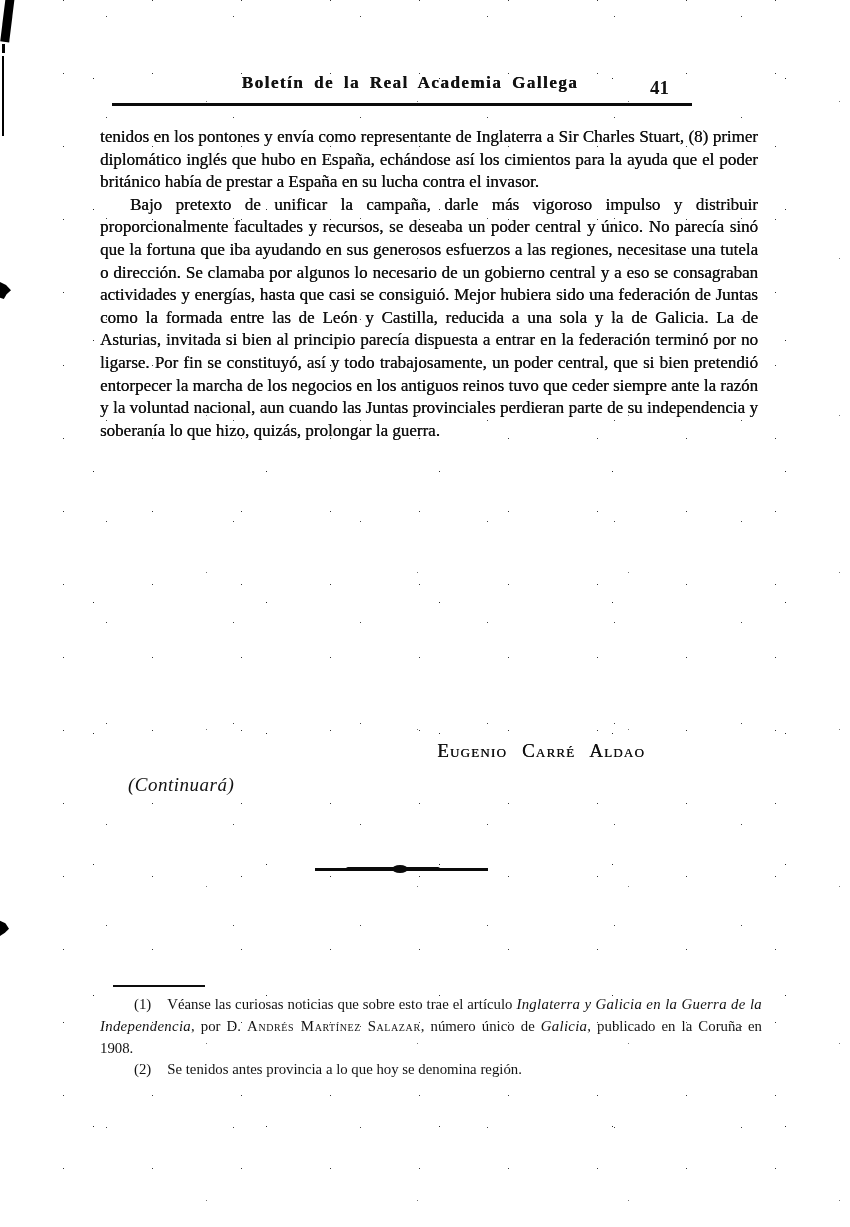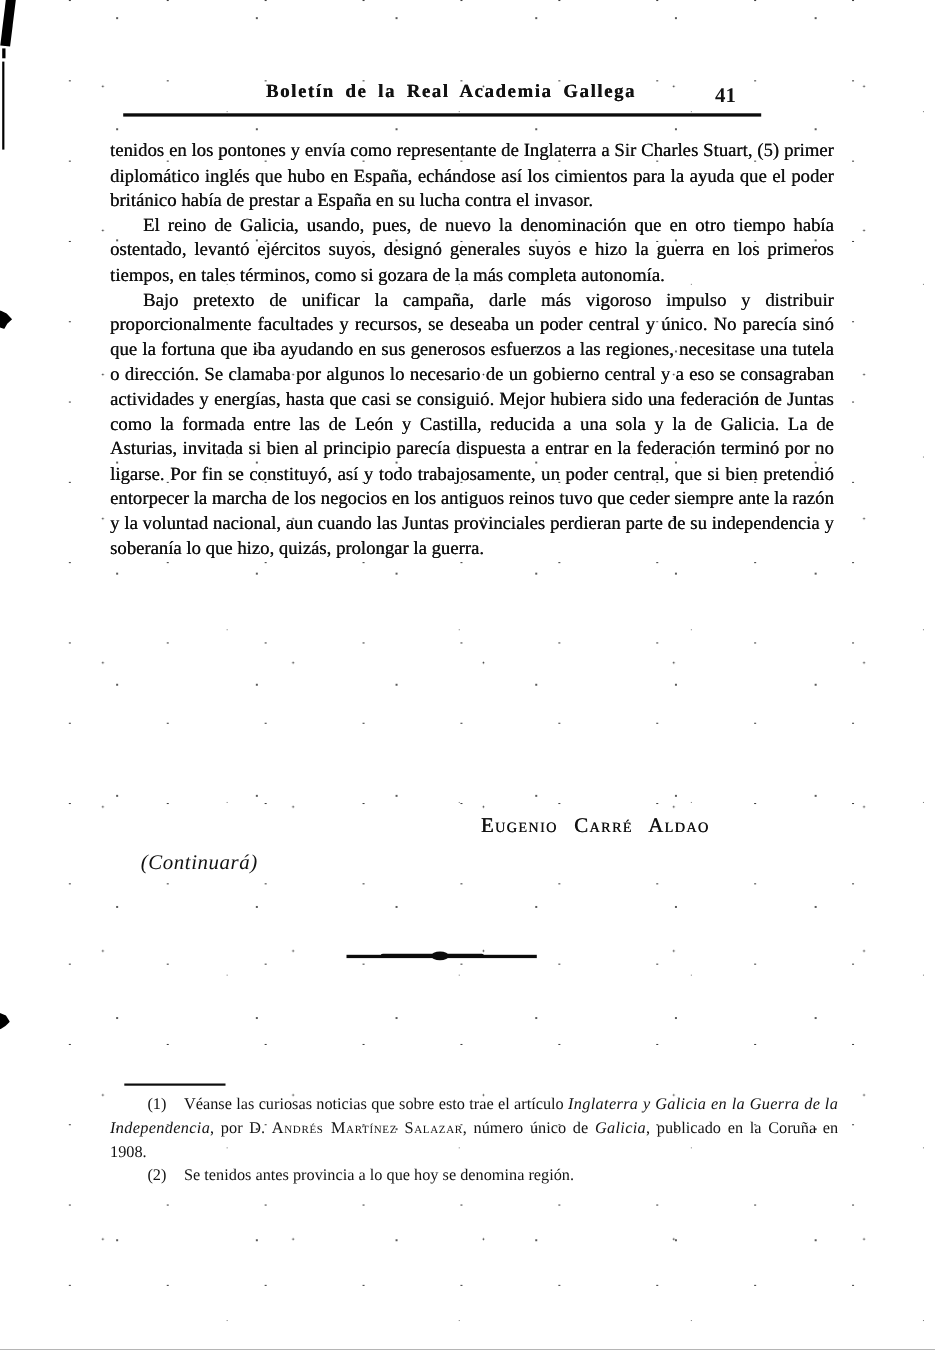--- a/index.html
+++ b/index.html
@@ -104,22 +104,21 @@
   <div class="ink-tick-top"></div>
   <div class="ink-line-left"></div>
   <div class="ink-blob-1"></div>
   <div class="ink-blob-2"></div>
 
   <div class="header-title">Boletín de la Real Academia Gallega</div>
   <div class="page-number">41</div>
   <div class="header-rule"></div>
 
   <div class="body-text">
-    <p class="no-indent">tenidos en los pontones y envía como representante de Inglaterra a Sir Charles Stuart, (5) primer diplomático inglés que hubo en España, echándose así los cimientos para la ayuda que el poder británico había de prestar a España en su lucha contra el invasor.</p>
-    <p>El reino de Galicia, usando, pues, de nuevo la denominación que en otro tiempo había ostentado, levantó ejércitos suyos, designó generales suyos e hizo la guerra en los primeros tiempos, en tales términos, como si gozara de la más completa autonomía.</p>
+    <p class="no-indent">tenidos en los pontones y envía como representante de Inglaterra a Sir Charles Stuart, (8) primer diplomático inglés que hubo en España, echándose así los cimientos para la ayuda que el poder británico había de prestar a España en su lucha contra el invasor.</p>
     <p>Bajo pretexto de unificar la campaña, darle más vigoroso impulso y distribuir proporcionalmente facultades y recursos, se deseaba un poder central y único.  No parecía sinó que la fortuna que iba ayudando en sus generosos esfuerzos a las regiones, necesitase una tutela o dirección. Se clamaba por algunos lo necesario de un gobierno central y a eso se consagraban actividades y energías, hasta que casi se consiguió.  Mejor hubiera sido una federación de Juntas como la formada entre las de León y Castilla, reducida a una sola y la de Galicia. La de Asturias, invitada si bien al principio parecía dispuesta a entrar en la federación terminó por no ligarse.  Por fin se constituyó, así y todo trabajosamente, un poder central, que si bien pretendió entorpecer la marcha de los negocios en los antiguos reinos tuvo que ceder siempre ante la razón y la voluntad nacional, aun cuando las Juntas provinciales perdieran parte de su independencia y soberanía lo que hizo, quizás, prolongar la guerra.</p>
   </div>
 
   <div class="signature">Eugenio Carré Aldao</div>
 
   <div class="continuation">(Continuará)</div>
 
   <div class="section-divider">
     <span class="rule"></span>
     <span class="rule-thick"></span>

